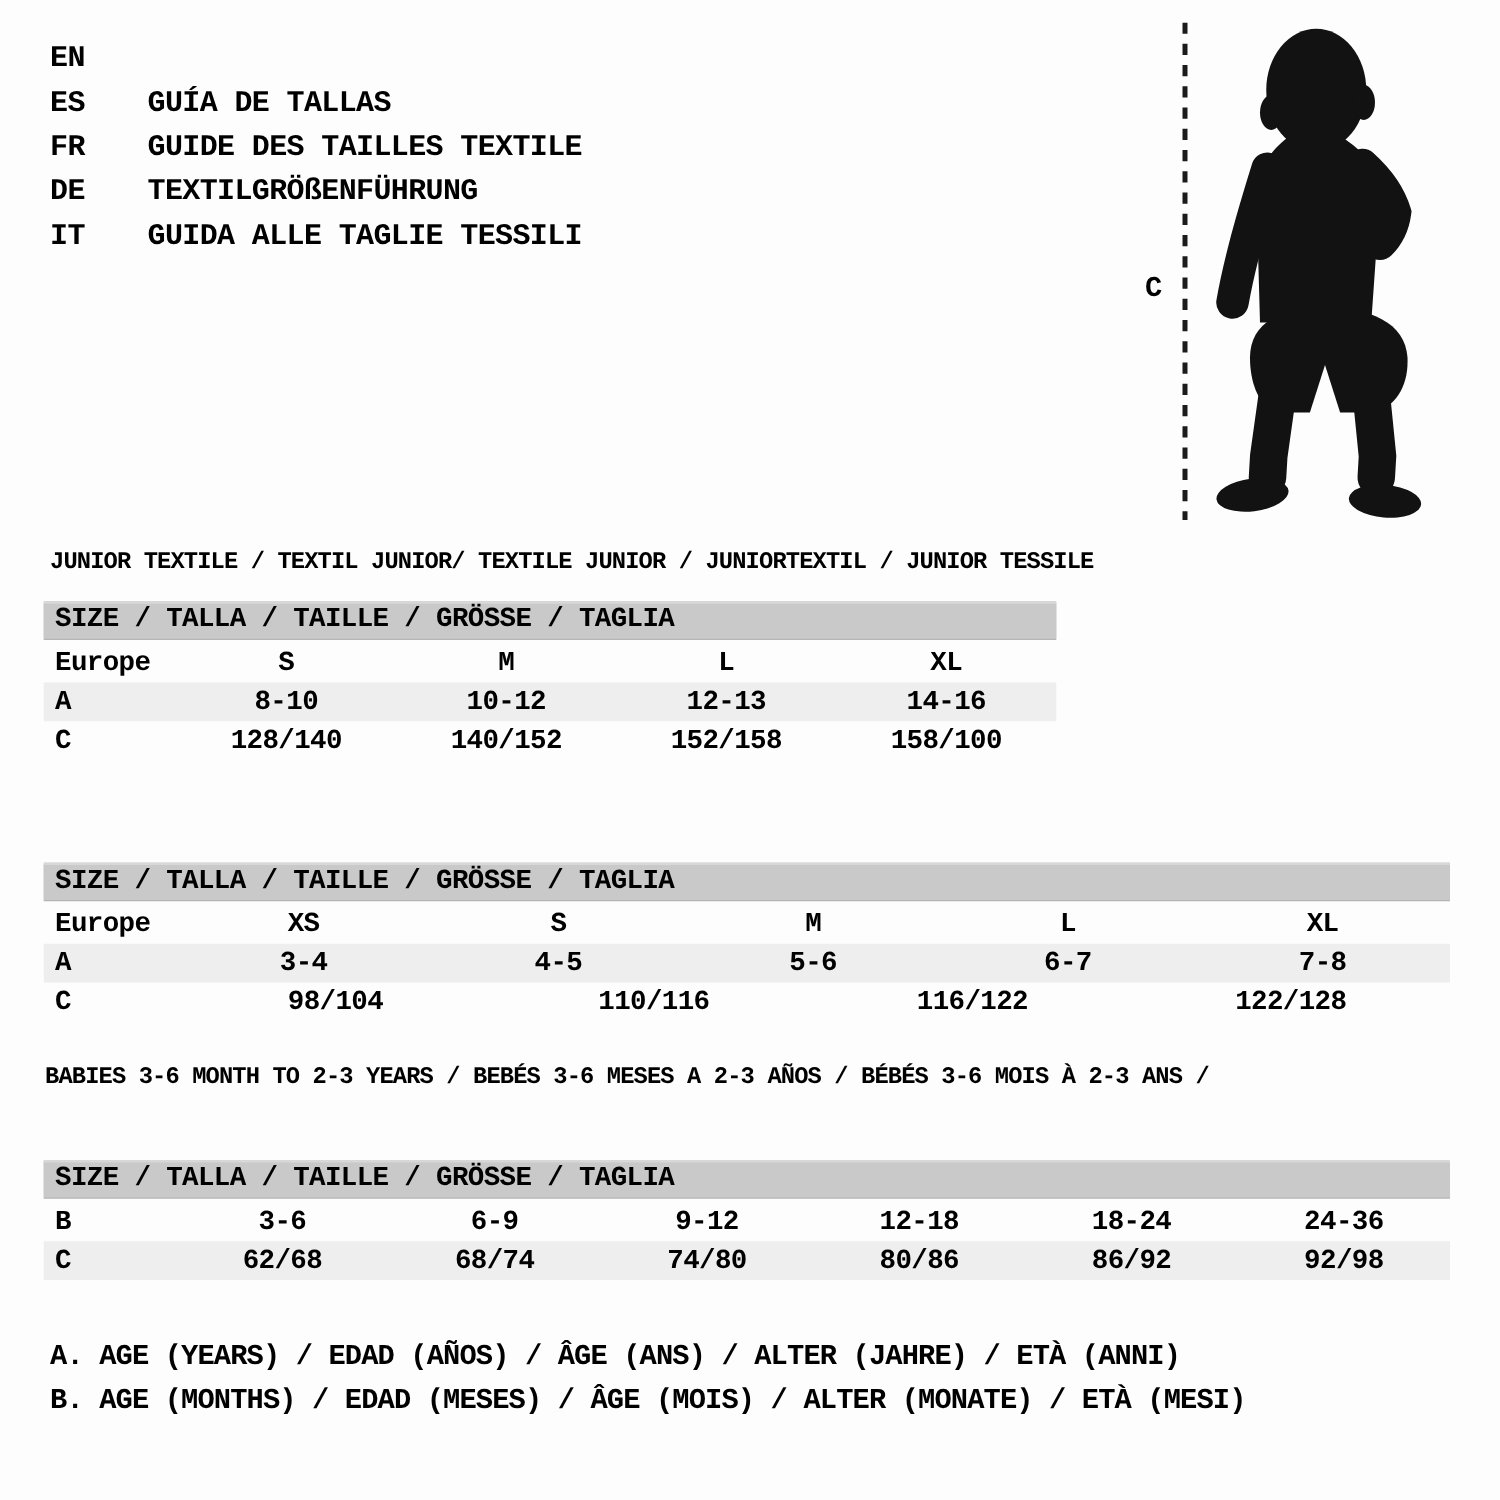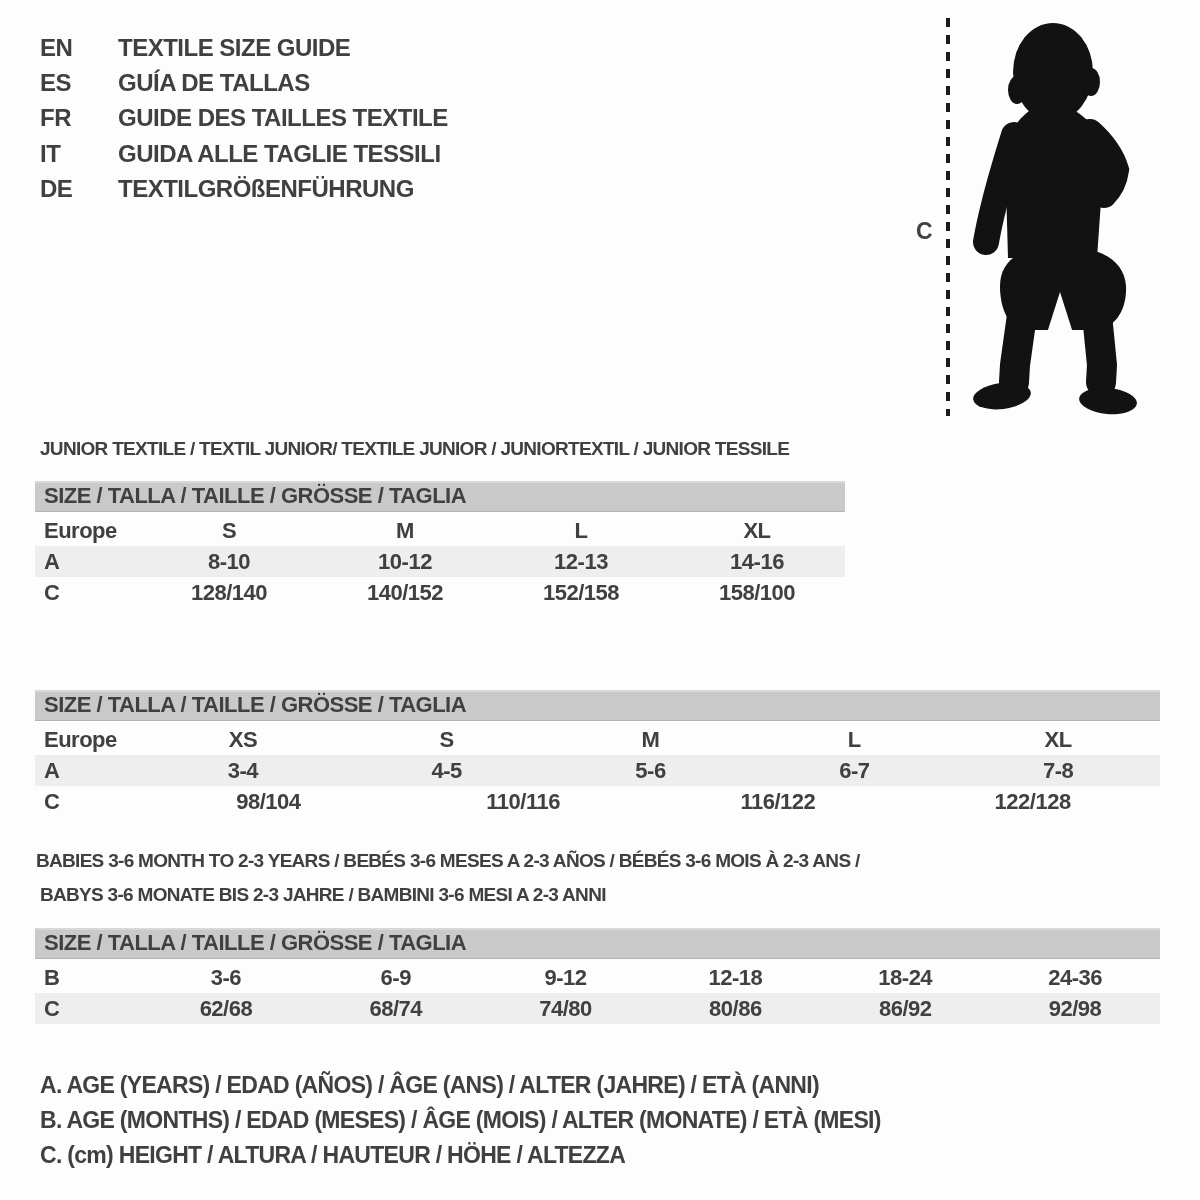--- a/index.html
+++ b/index.html
@@ -1,18 +1,18 @@
 <!DOCTYPE html>
 <html><head>
 <meta charset="utf-8">
 <style>
   html,body{margin:0;padding:0;background:#fff;}
   .page{
     position:relative;width:1200px;height:1200px;background:#fdfdfd;overflow:hidden;
-    font-family:Liberation Sans, sans-serif;font-weight:700;color:#404040;letter-spacing:-0.5px;
+    font-family:Liberation Mono, monospace;font-weight:700;color:#000000;letter-spacing:-0.5px;
   }
   
   .langs{position:absolute;left:40px;top:30px;font-size:24px;}
   .lang-row{display:flex;height:35.4px;align-items:center;}
   .lang-code{width:78px;}
   .lang-title{white-space:nowrap;}
   
   .figure{position:absolute;left:910px;top:16px;width:250px;height:406px;}
   .figure-c{position:absolute;left:6px;top:202px;font-size:23px;}
   .dash-svg{position:absolute;left:34px;top:2px;}
@@ -36,37 +36,36 @@
   .legend-line{height:35px;line-height:35px;white-space:nowrap;}
 </style>
 </head>
 <body>
 
 <div class="page">
 
   <div class="langs">
     <div class="lang-row">
       <span class="lang-code">EN</span>
-      <span class="lang-title">TEXTILE SIZE GUIDE</span>
     </div>
     <div class="lang-row">
       <span class="lang-code">ES</span>
       <span class="lang-title">GUÍA DE TALLAS</span>
     </div>
     <div class="lang-row">
       <span class="lang-code">FR</span>
       <span class="lang-title">GUIDE DES TAILLES TEXTILE</span>
     </div>
     <div class="lang-row">
+      <span class="lang-code">DE</span>
+      <span class="lang-title">TEXTILGRÖßENFÜHRUNG</span>
+    </div>
+    <div class="lang-row">
       <span class="lang-code">IT</span>
       <span class="lang-title">GUIDA ALLE TAGLIE TESSILI</span>
-    </div>
-    <div class="lang-row">
-      <span class="lang-code">DE</span>
-      <span class="lang-title">TEXTILGRÖßENFÜHRUNG</span>
     </div>
   </div>
 
   <div class="figure">
     <span class="figure-c">C</span>
     <svg class="dash-svg" width="8" height="400">
       <line x1="4" y1="0" x2="4" y2="398" stroke="#1b1b1b" stroke-width="4" stroke-dasharray="9 8"></line>
     </svg>
     <svg class="silhouette-svg" width="180" height="396" viewBox="0 0 180 396">
       <g fill="#121212">
@@ -133,21 +132,20 @@
     <div class="trow">
       <div class="lbl">C</div>
       <div class="cell">98/104</div>
       <div class="cell">110/116</div>
       <div class="cell">116/122</div>
       <div class="cell">122/128</div>
     </div>
   </div>
 
   <div class="section-title" style="left:36px;top:850px;">BABIES 3-6 MONTH TO 2-3 YEARS / BEBÉS 3-6 MESES A 2-3 AÑOS / BÉBÉS 3-6 MOIS À 2-3 ANS /</div>
-  <div class="section-title" style="left:40px;top:884px;">BABYS 3-6 MONATE BIS 2-3 JAHRE / BAMBINI 3-6 MESI A 2-3 ANNI</div>
   <div class="tbl" style="left:35px;top:928px;width:1125px;">
     <div class="thead">SIZE / TALLA / TAILLE / GRÖSSE / TAGLIA</div>
     <div class="trow">
       <div class="lbl">B</div>
       <div class="cell">3-6</div>
       <div class="cell">6-9</div>
       <div class="cell">9-12</div>
       <div class="cell">12-18</div>
       <div class="cell">18-24</div>
       <div class="cell">24-36</div>
@@ -159,16 +157,15 @@
       <div class="cell">74/80</div>
       <div class="cell">80/86</div>
       <div class="cell">86/92</div>
       <div class="cell">92/98</div>
     </div>
   </div>
 
   <div class="legend">
     <div class="legend-line">A. AGE (YEARS) / EDAD (AÑOS) / ÂGE (ANS) / ALTER (JAHRE) / ETÀ (ANNI)</div>
     <div class="legend-line">B. AGE (MONTHS) / EDAD (MESES) / ÂGE (MOIS) / ALTER (MONATE) / ETÀ (MESI)</div>
-    <div class="legend-line">C. (cm) HEIGHT / ALTURA / HAUTEUR / HÖHE / ALTEZZA</div>
   </div>
 
 </div>
 
 </body></html>

